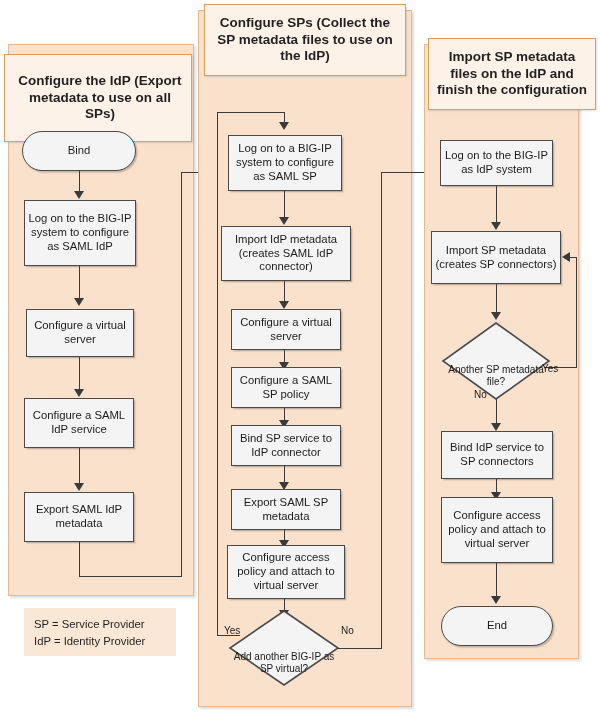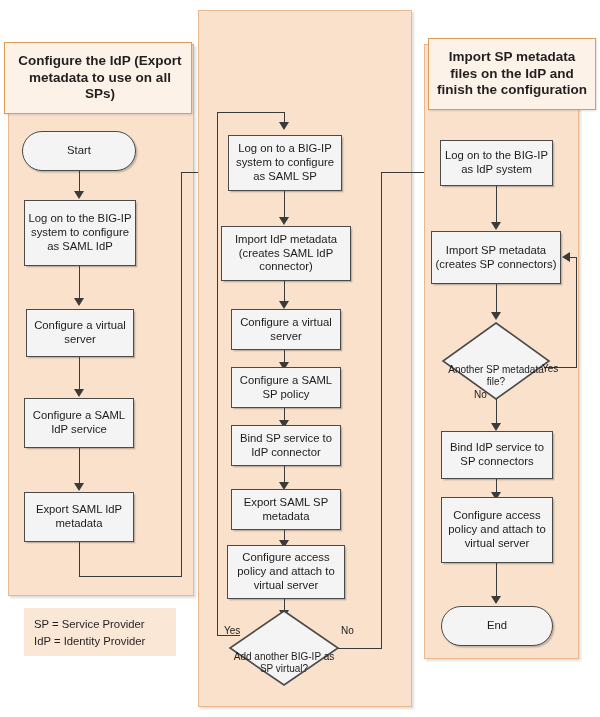--- a/index.html
+++ b/index.html
@@ -49,23 +49,23 @@
   .legend{position:absolute;background:#fbe7d6;border:none;box-sizing:border-box;
           padding:8px 10px;font-size:11.3px;line-height:1.5;color:#231f20;}
 </style>
 </head>
 <body>
 
 <div id="stage">
 
   <div class="panel" style="left:8px;top:44px;width:186px;height:552px;"></div>
 
-  <div class="panel-head" style="left:4px;top:42px;width:188px;height:72px;padding-left:9px;">Configure the IdP (Export metadata to use on all SPs)</div>
+  <div class="panel-head" style="left:4px;top:54px;width:188px;height:88px;padding-left:9px;">Configure the IdP (Export metadata to use on all SPs)</div>
 
-  <div class="node term" style="left:22px;top:131px;width:114px;height:40px;">Start</div>
+  <div class="node term" style="left:22px;top:131px;width:114px;height:40px;">Bind</div>
   <div class="lineV" style="left:79px;top:171px;height:24px;"></div>
   <div class="arrowD" style="left:74px;top:191px;"></div>
 
   <div class="node" style="left:24px;top:200px;width:112px;height:66px;">Log on to the BIG-IP system to configure as SAML IdP</div>
   <div class="lineV" style="left:79px;top:266px;height:36px;"></div>
   <div class="arrowD" style="left:74px;top:298px;"></div>
 
   <div class="node" style="left:26px;top:309px;width:108px;height:48px;">Configure a virtual server</div>
   <div class="lineV" style="left:79px;top:357px;height:36px;"></div>
   <div class="arrowD" style="left:74px;top:389px;"></div>
@@ -82,20 +82,21 @@
   <div class="lineH" style="left:181px;top:172px;width:39px;"></div>
   <div class="arrowR" style="left:218px;top:167px;"></div>
 
   <div class="legend" style="left:24px;top:608px;width:152px;height:48px;">
     <div>SP = Service Provider</div>
     <div>IdP = Identity Provider</div>
   </div>
 
   <div class="panel" style="left:198px;top:10px;width:214px;height:697px;"></div>
 
+  <div class="panel-head" style="left:204px;top:4px;width:202px;height:72px;">Configure SPs  (Collect the SP metadata files to use on the IdP)</div>
 
   <div class="node" style="left:228px;top:135px;width:114px;height:56px;">Log on to a BIG-IP system to configure as SAML SP</div>
 
   <div class="lineV" style="left:284px;top:112px;height:13px;"></div>
   <div class="arrowD" style="left:279px;top:122px;"></div>
   <div class="lineH" style="left:217px;top:112px;width:68px;"></div>
   <div class="lineV" style="left:217px;top:112px;height:524px;"></div>
   <div class="lineH" style="left:217px;top:635px;width:23px;"></div>
 
   <div class="lineV" style="left:284px;top:191px;height:30px;"></div>

